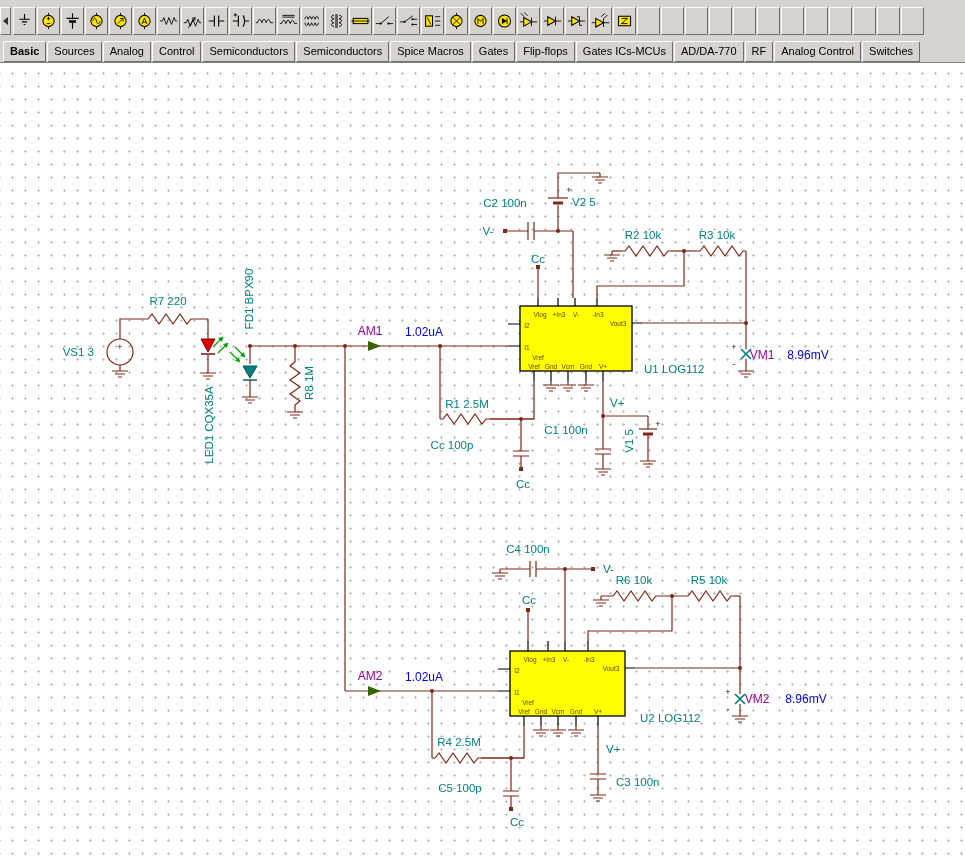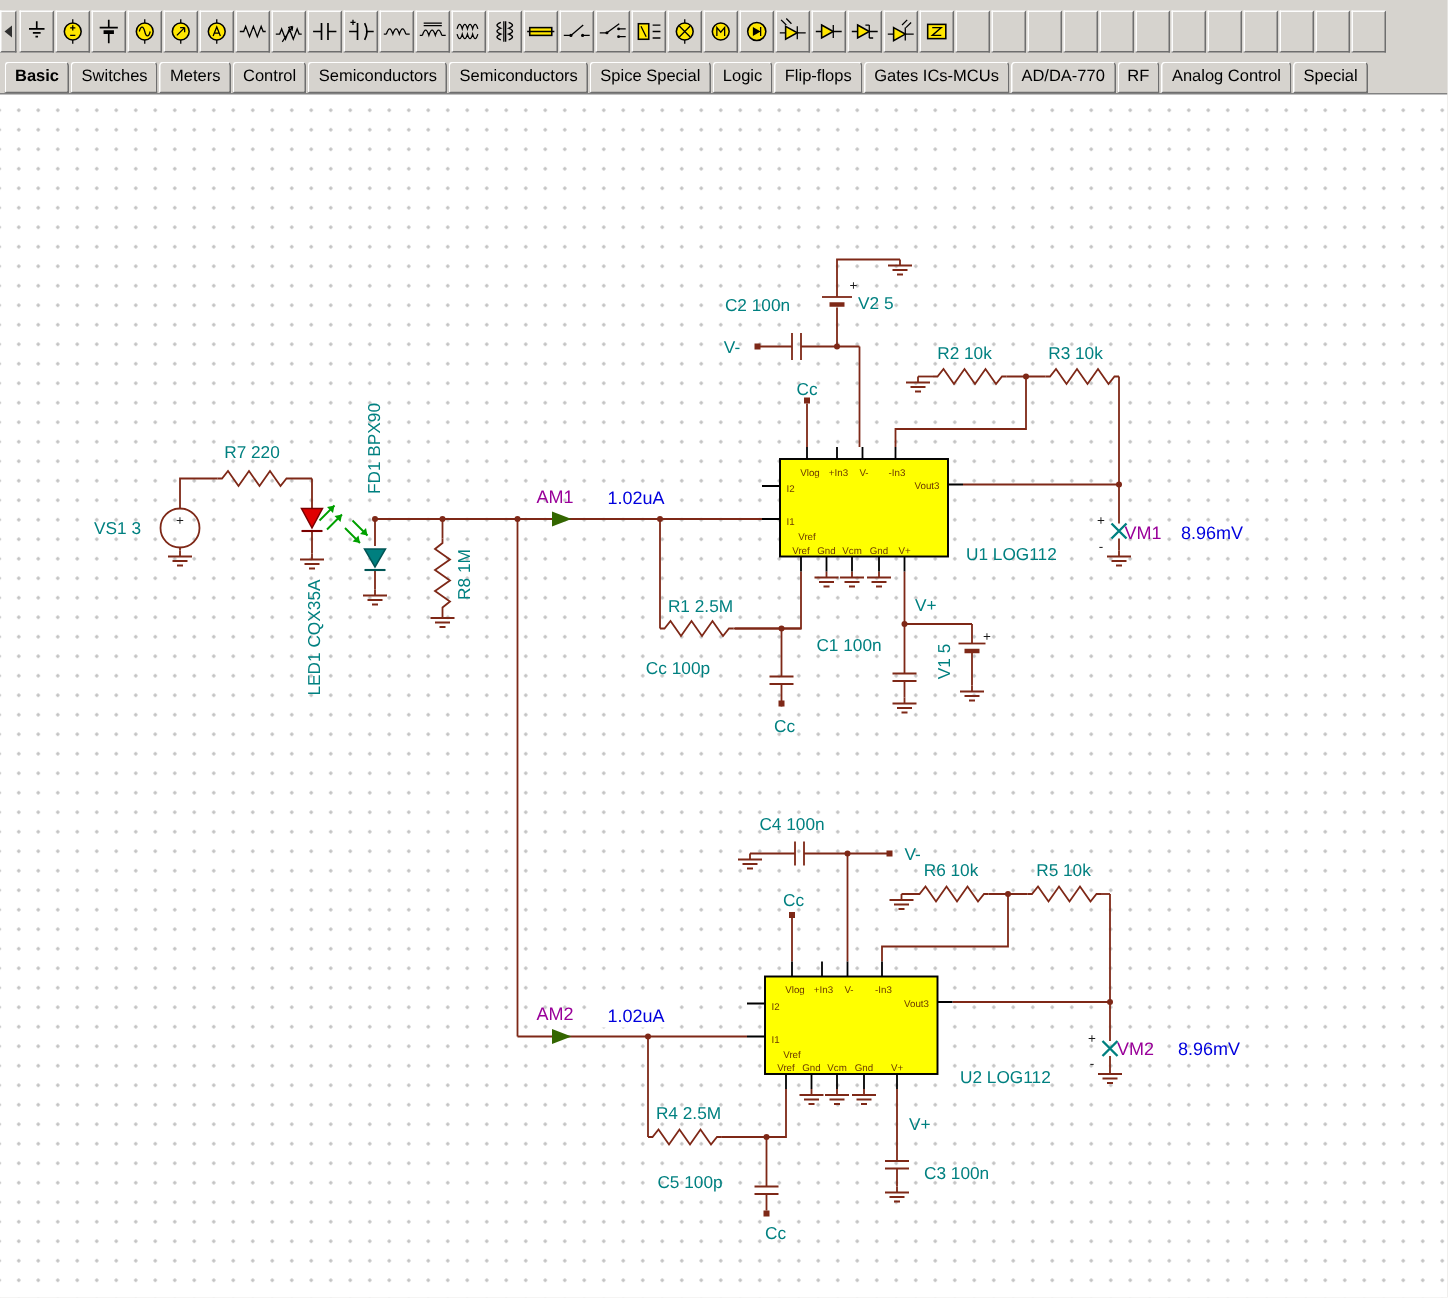--- a/index.html
+++ b/index.html
@@ -294,33 +294,33 @@
         <button class="tbtn"></button>
         <button class="tbtn"></button>
         <button class="tbtn"></button>
         <button class="tbtn"></button>
         <button class="tbtn"></button>
       </div>
   </div>
 
   <div class="tabbar">
       <div class="tab active">Basic</div>
-      <div class="tab">Switches</div>
-      <div class="tab">Meters</div>
+      <div class="tab">Sources</div>
+      <div class="tab">Analog</div>
       <div class="tab">Control</div>
       <div class="tab">Semiconductors</div>
       <div class="tab">Semiconductors</div>
-      <div class="tab">Spice Special</div>
-      <div class="tab">Logic</div>
+      <div class="tab">Spice Macros</div>
+      <div class="tab">Gates</div>
       <div class="tab">Flip-flops</div>
       <div class="tab">Gates ICs-MCUs</div>
       <div class="tab">AD/DA-770</div>
       <div class="tab">RF</div>
       <div class="tab">Analog Control</div>
-      <div class="tab">Special</div>
+      <div class="tab">Switches</div>
     </div>
 
   <div class="canvas">
     <svg width="965" height="803" viewBox="0 0 965 803">
 
       <g class="w">
         <path d="M600,110 H558 V135"></path>
         <path d="M558,142 V168"></path>
         <path d="M505,168 H528 M534,168 H573"></path>
         <path d="M573,168 V235"></path>

